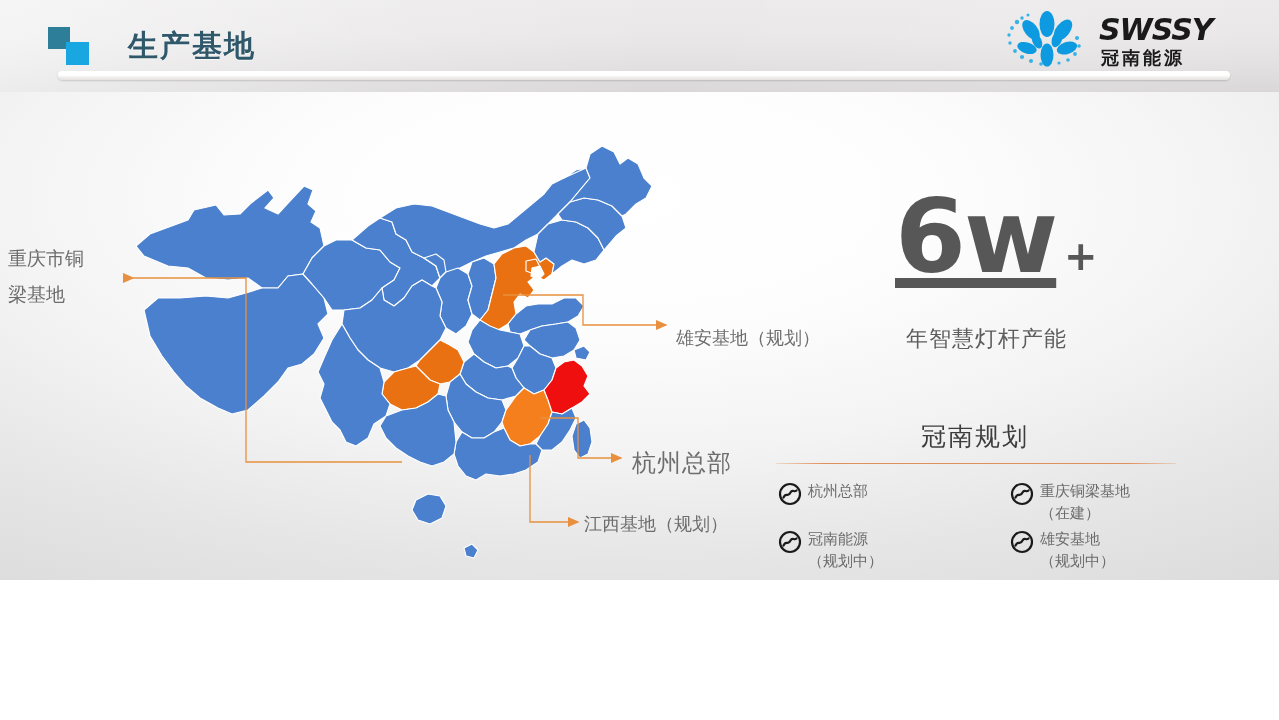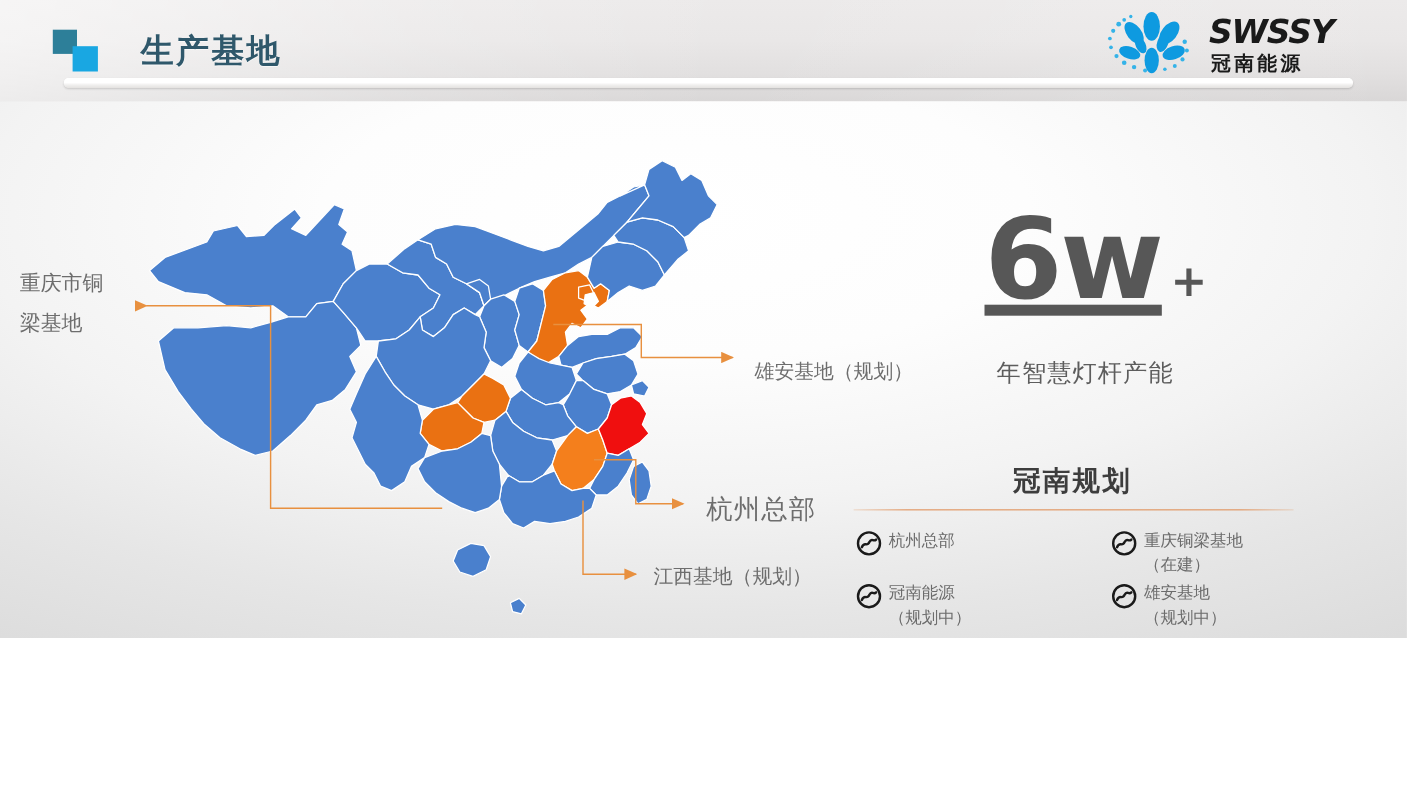--- a/index.html
+++ b/index.html
@@ -68,21 +68,20 @@
 
   
   #connectors { position: absolute; left: 0; top: 0; width: 1279px; height: 720px; pointer-events: none; }
 
   
   .map-label {
     position: absolute;
     color: #6d6d6d;
     font-family: "DejaVu Serif", "Liberation Serif", serif;
     white-space: nowrap;
-    margin-left: 10px;
   }
   #label-chongqing {
     left: 8px; top: 240px; width: 104px;
     font-size: 19px; line-height: 36px; text-align: left;
   }
   #label-xiongan { left: 676px; top: 326px; font-size: 18px; }
   #label-hangzhou { left: 632px; top: 447px; font-size: 24px; letter-spacing: 1px; }
   #label-jiangxi  { left: 584px; top: 512px; font-size: 18px; }
 
   
@@ -104,21 +103,21 @@
     font-size: 22px; color: #5d5d5d; letter-spacing: 1px;
     font-family: "DejaVu Sans", sans-serif;
     margin-top: 12px;
   }
 
   
   #plan-panel { position: absolute; left: 770px; top: 420px; width: 410px; height: 180px; }
   #plan-title {
     position: absolute; left: 0; top: 0; width: 410px;
     text-align: center;
-    font-size: 25px; font-weight: bold; color: #3d3d3d; letter-spacing: 2px;
+    font-size: 25px; font-weight: normal; color: #3d3d3d; letter-spacing: 2px;
     font-family: "DejaVu Sans", sans-serif;
   }
   #plan-rule {
     position: absolute; left: 6px; top: 43px; width: 400px; height: 1px;
     background: linear-gradient(to right, rgba(224,145,84,0.25) 0%, #e0915a 12%, #e0915a 88%, rgba(224,145,84,0.25) 100%);
   }
   .plan-item { position: absolute; width: 190px; }
   .plan-item .pi-icon { position: absolute; left: 0; top: 2px; width: 24px; height: 24px; }
   .plan-item .pi-text {
     position: absolute; left: 30px; top: 0;

